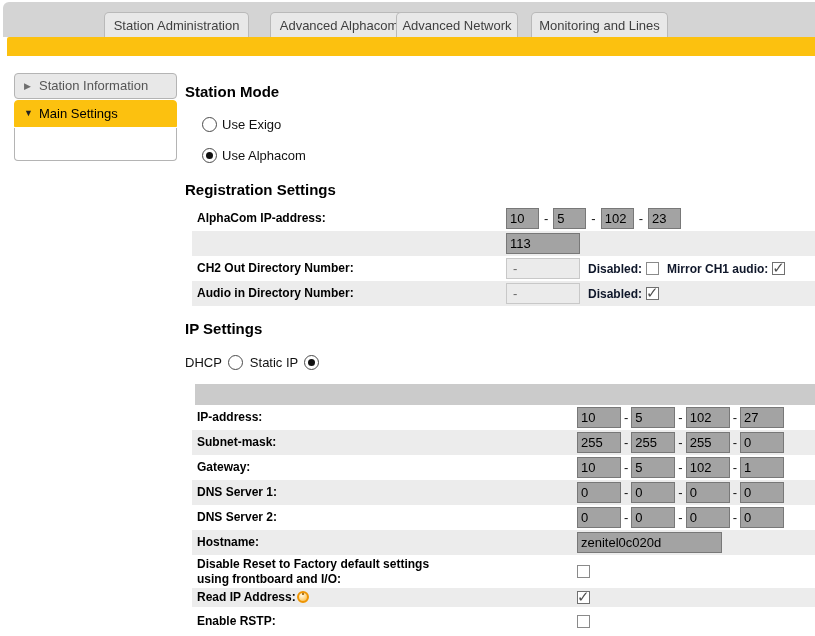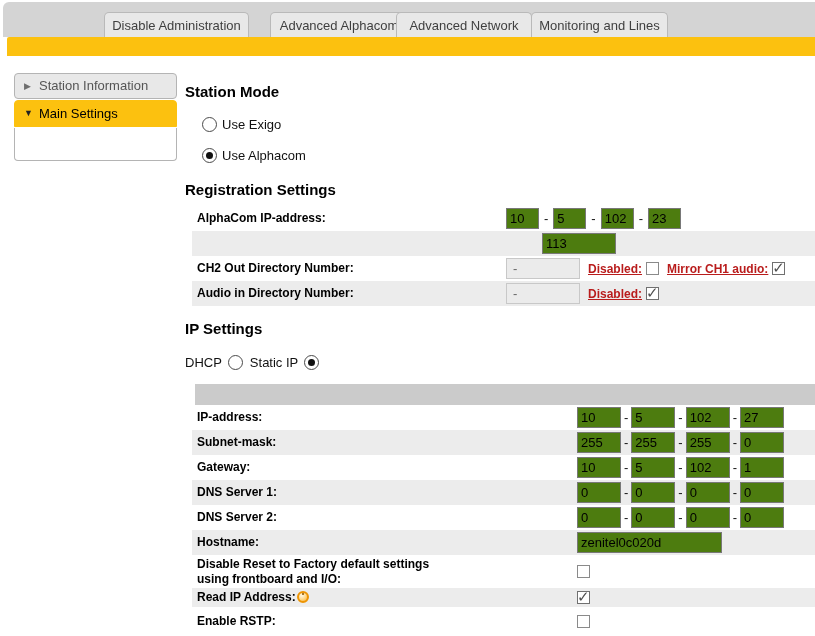--- a/index.html
+++ b/index.html
@@ -34,47 +34,47 @@
   
   .tbl{position:absolute;left:7px;right:0;}
   .row{position:relative;box-sizing:border-box;display:flex;align-items:center;padding-left:5px;}
   .row.alt{background:#ececec;}
   .lbl{font-size:12px;font-weight:bold;color:#000;width:370px;line-height:15px;}
   .ctrl{position:absolute;display:flex;align-items:center;}
   .tbl.reg .ctrl{left:314px;}
   .tbl.ip .ctrl{left:385px;}
   .ctrl.cbx{left:390px;}
   input{box-sizing:border-box;height:21px;border:1px solid #787878;font-family:"Liberation Sans",sans-serif;
-    font-size:13px;padding:0 0 0 3px;background:#4d7c0f;color:#000;outline:none;}
+    font-size:13px;padding:0 0 0 3px;background:#a3a3a3;color:#000;outline:none;}
   .reg .oct{width:33px;}
   .ip .oct{width:44px;}
   .dash{font-size:13px;color:#111;}
   .reg .dash{margin:0 5px;}
   .ip .dash{margin:0 3px;}
-  .txt{width:74px;margin-left:36px;}
+  .txt{width:74px;}
   .wide{width:145px;}
   .dis{width:74px;background:#ebebeb;border-color:#c8c8c8;color:#666;padding-left:6px;}
-  .exlbl{font-size:12px;font-weight:bold;color:#b91c1c;margin-right:4px;white-space:nowrap;text-decoration:underline;}
+  .exlbl{font-size:12px;font-weight:bold;color:#0f172a;margin-right:4px;white-space:nowrap;}
   .gap{margin-right:8px;}
   .cb{display:inline-block;width:13px;height:13px;box-sizing:border-box;border:1px solid #8a8a8a;background:#fff;
     position:relative;flex:none;}
   .cb.checked{border-color:#707070;}
   .cb.checked::after{content:"\2713";position:absolute;left:-1px;top:-4px;font-size:15px;color:#4f4f4f;}
   .info{display:inline-block;width:12px;height:12px;border-radius:50%;box-sizing:border-box;position:relative;
     background:radial-gradient(circle at 35% 30%, #fff3d6 10%, #ffd27b 60%, #f4ab2e 100%);
     border:2px solid #ed9403;vertical-align:-2px;margin-left:1px;}
   .info::after{content:"";position:absolute;left:3px;top:0px;width:2px;height:2px;border-radius:50%;background:#8a5200;}
 </style>
 </head>
 <body>
 
 <div class="tabstrip">
-    <div class="tab" style="left: 101px; width: 145px;">Disable Administration</div>
+    <div class="tab" style="left: 101px; width: 145px;">Station Administration</div>
     <div class="tab" style="left: 251px; width: 138px; margin-left: 16px;">Advanced Alphacom</div>
-    <div class="tab" style="left: 393px; width: 136px;">Advanced Network</div>
+    <div class="tab" style="left: 393px; width: 122px;">Advanced Network</div>
     <div class="tab" style="left: 528px; width: 137px;">Monitoring and Lines</div>
   </div>
 <div class="yellowbar"></div>
 
 <div class="sidebar">
     <div class="acc-h">
       <span class="arr">▶</span>
       <span class="albl">Station Information</span>
     </div>
     <div class="acc-h open">

